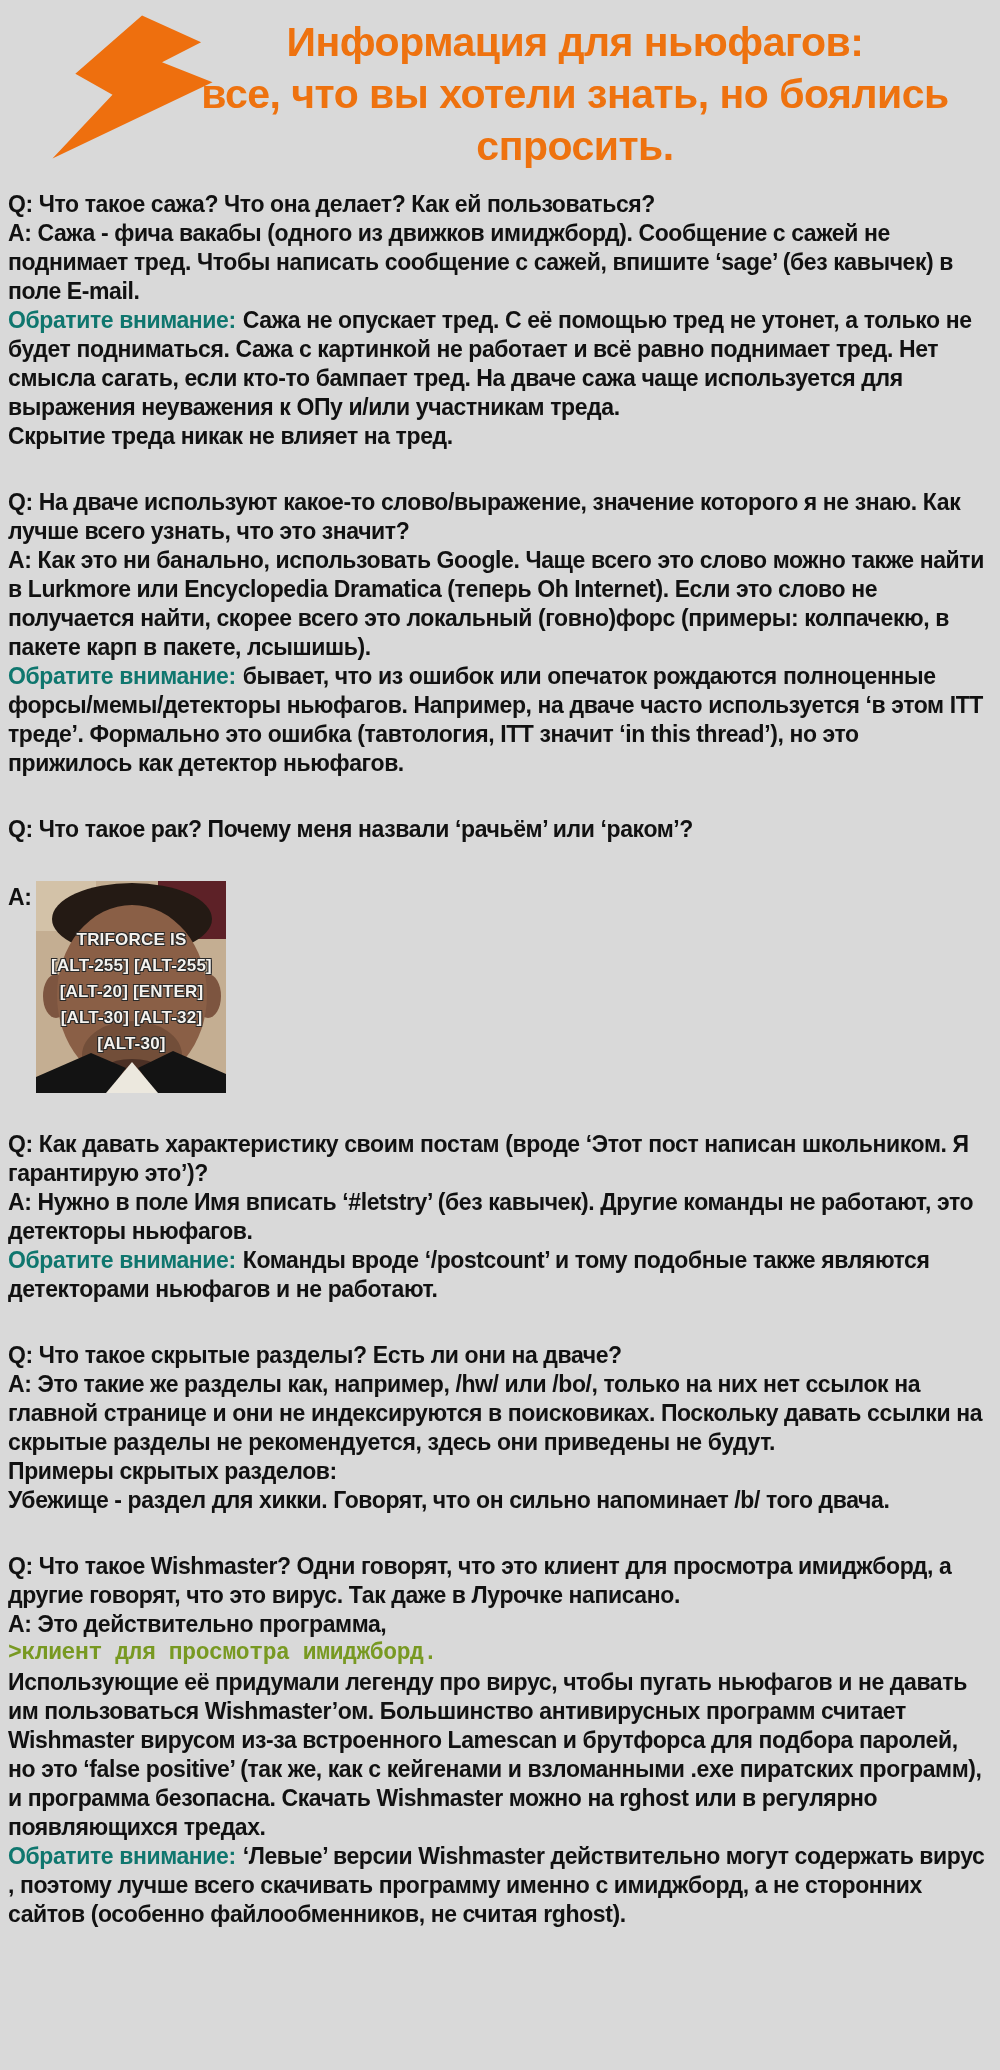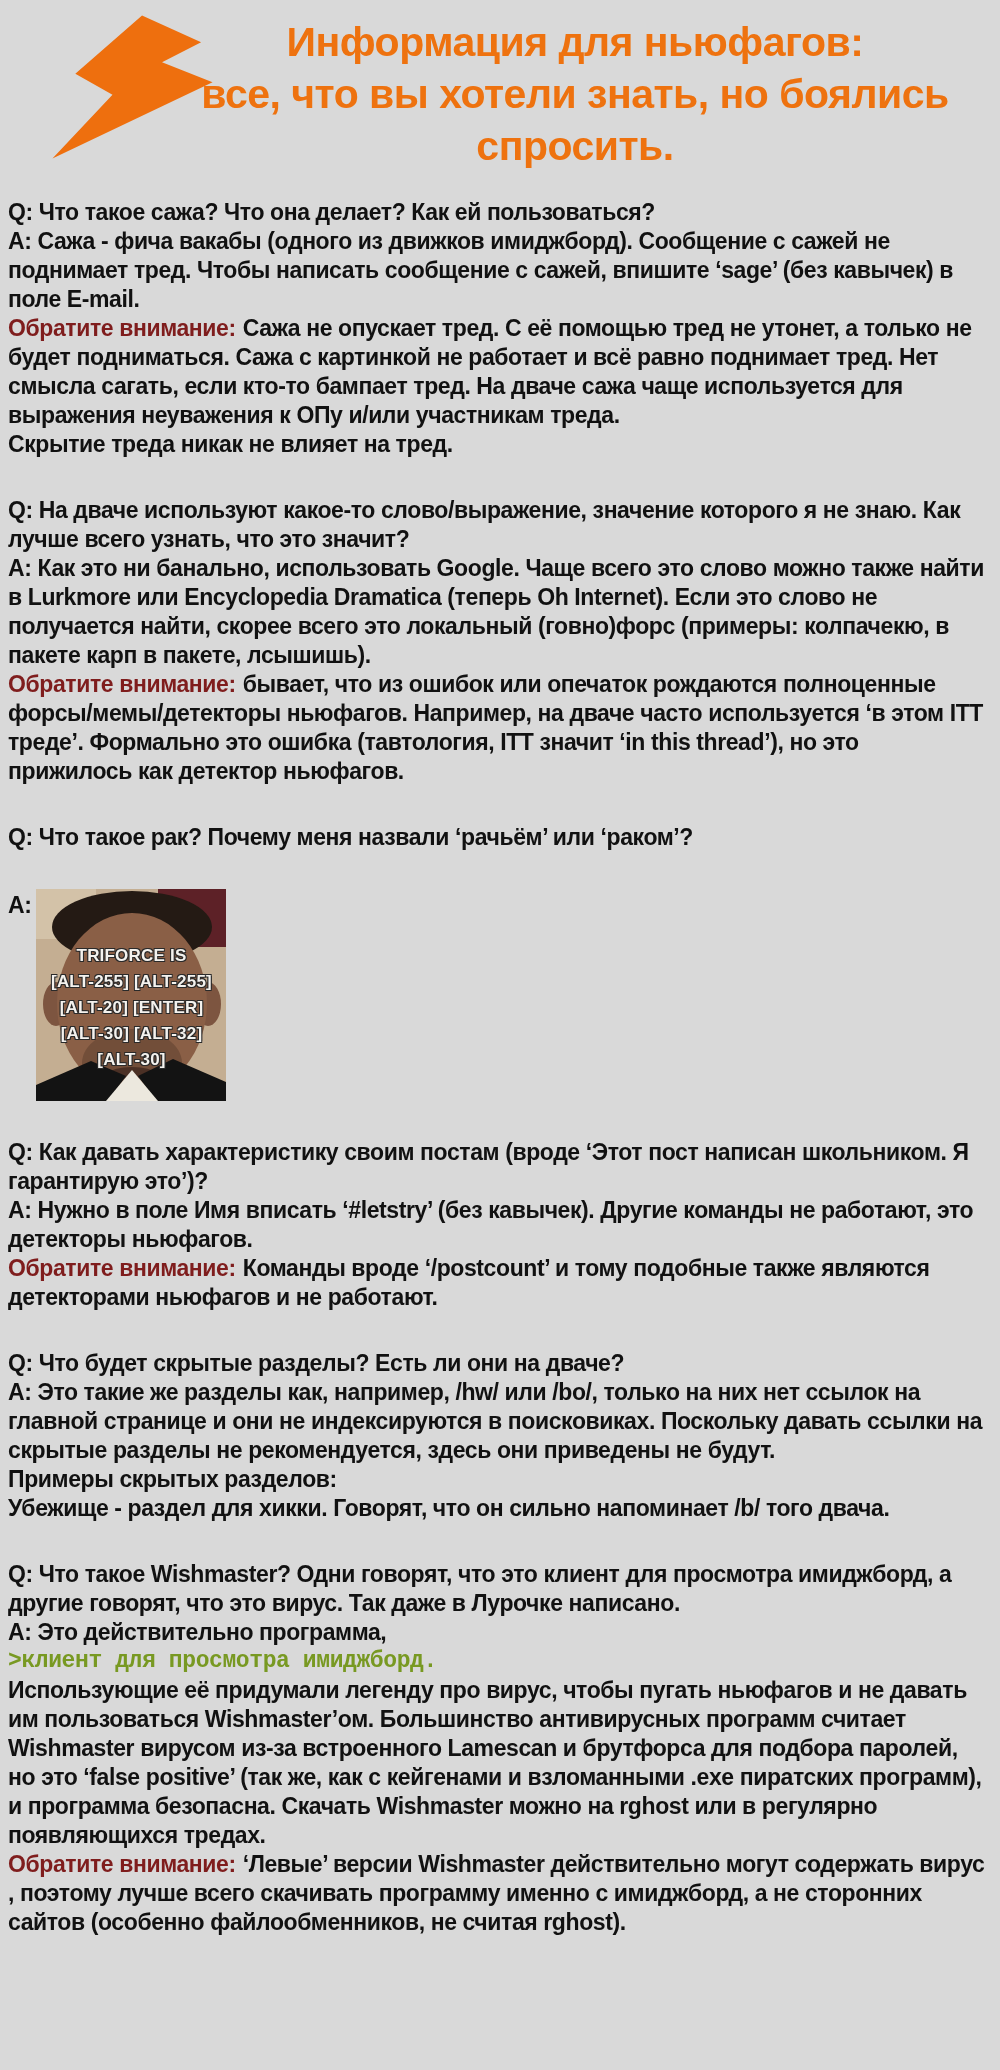--- a/index.html
+++ b/index.html
@@ -27,49 +27,49 @@
     text-align: center;
     color: #ee720f;
     font-size: 41px;
     line-height: 52px;
     letter-spacing: -0.5px;
   }
   h1 div { white-space: nowrap; }
 
   
   main { padding: 10px 12px 0 8px; }
-  section { margin: 8px 0 37px 0; }
+  section { margin: 0 0 37px 0; }
   p.line {
     margin: 0;
     font-size: 23px;
     line-height: 29px;
     letter-spacing: -0.4px;
   }
-  .note-label { color: #7f1d1d; margin-right: 7px; }
+  .note-label { color: #0f766e; margin-right: 7px; }
   .green { color: #789922; font-family: Liberation Mono, monospace; }
 
   
   .answer-image-row { display: flex; align-items: flex-start; }
   .a-inline {
     font-size: 23px;
     line-height: 29px;
     letter-spacing: -0.4px;
     margin-right: 5px;
     padding-top: 2px;
   }
   figure.triforce {
     margin: 0;
     position: relative;
     width: 190px; height: 212px;
     flex: 0 0 auto;
   }
   figure.triforce svg { display: block; }
   .triforce-overlay {
     position: absolute;
-    left: 0; top: 54px;
+    left: 0; top: 46px;
     width: 100%;
     text-align: center;
     color: #f4f2ee;
     font-size: 17px;
     line-height: 26px;
     letter-spacing: 0.2px;
     text-shadow:
       -1px -1px 0 #2a2a2a, 1px -1px 0 #2a2a2a,
       -1px 1px 0 #2a2a2a, 1px 1px 0 #2a2a2a;
   }
@@ -141,21 +141,21 @@
       </div>
     </section>
 
     <section>
       <p class="line">Q: Как давать характеристику своим постам (вроде ‘Этот пост написан школьником. Я гарантирую это’)?</p>
       <p class="line">A: Нужно в поле Имя вписать ‘#letstry’ (без кавычек). Другие команды не работают, это детекторы ньюфагов.</p>
       <p class="line"><span class="note-label">Обратите внимание:</span><span>Команды вроде ‘/postcount’ и тому подобные также являются детекторами ньюфагов и не работают.</span></p>
     </section>
 
     <section>
-      <p class="line">Q: Что будет скрытые разделы? Есть ли они на дваче?</p>
+      <p class="line">Q: Что такое скрытые разделы? Есть ли они на дваче?</p>
       <p class="line">A: Это такие же разделы как, например, /hw/ или /bo/, только на них нет ссылок на главной странице и они не индексируются в поисковиках. Поскольку давать ссылки на скрытые разделы не рекомендуется, здесь они приведены не будут.</p>
       <p class="line">Примеры скрытых разделов:</p>
       <p class="line">Убежище - раздел для хикки. Говорят, что он сильно напоминает /b/ того  двача.</p>
     </section>
 
     <section>
       <p class="line">Q: Что такое Wishmaster? Одни говорят, что это клиент для просмотра имиджборд, а другие говорят, что это  вирус. Так даже в Лурочке написано.</p>
       <p class="line">A: Это действительно программа,</p>
       <p class="line green">&gt;клиент для просмотра имиджборд.</p>
       <p class="line">Использующие её придумали легенду про вирус, чтобы пугать ньюфагов и не давать им пользоваться Wishmaster’ом. Большинство антивирусных программ считает Wishmaster вирусом из-за встроенного Lamescan и брутфорса для подбора паролей, но это ‘false positive’ (так же, как с кейгенами и взломанными .exe пиратских программ), и программа безопасна. Скачать Wishmaster можно на rghost или в регулярно появляющихся тредах.</p>

